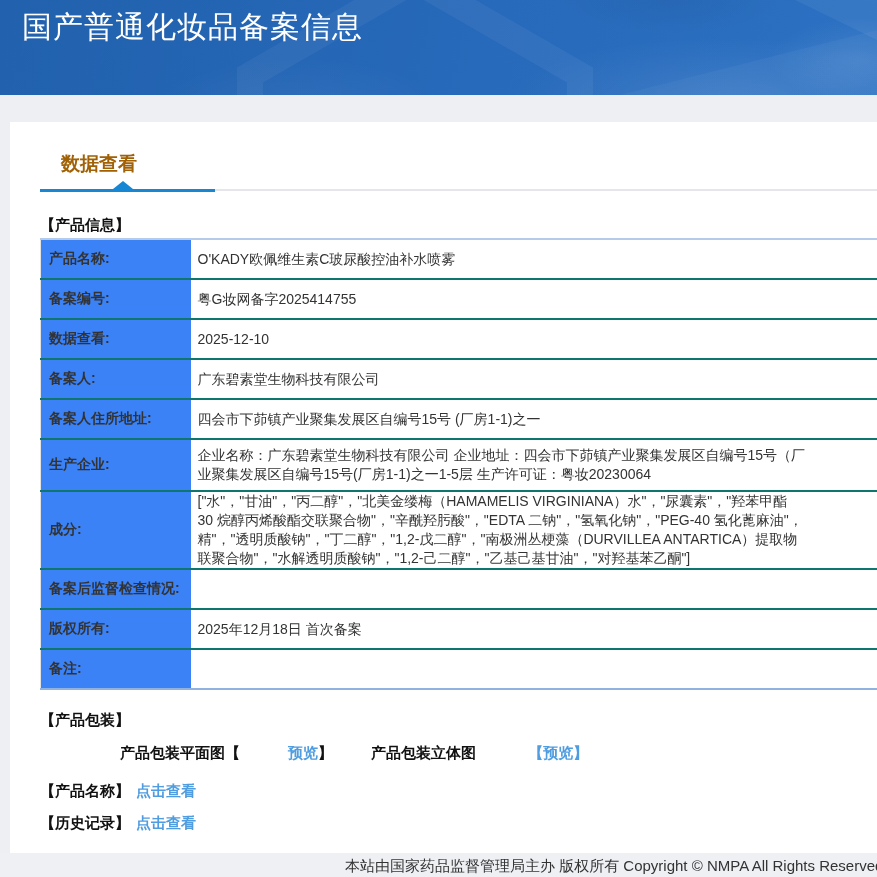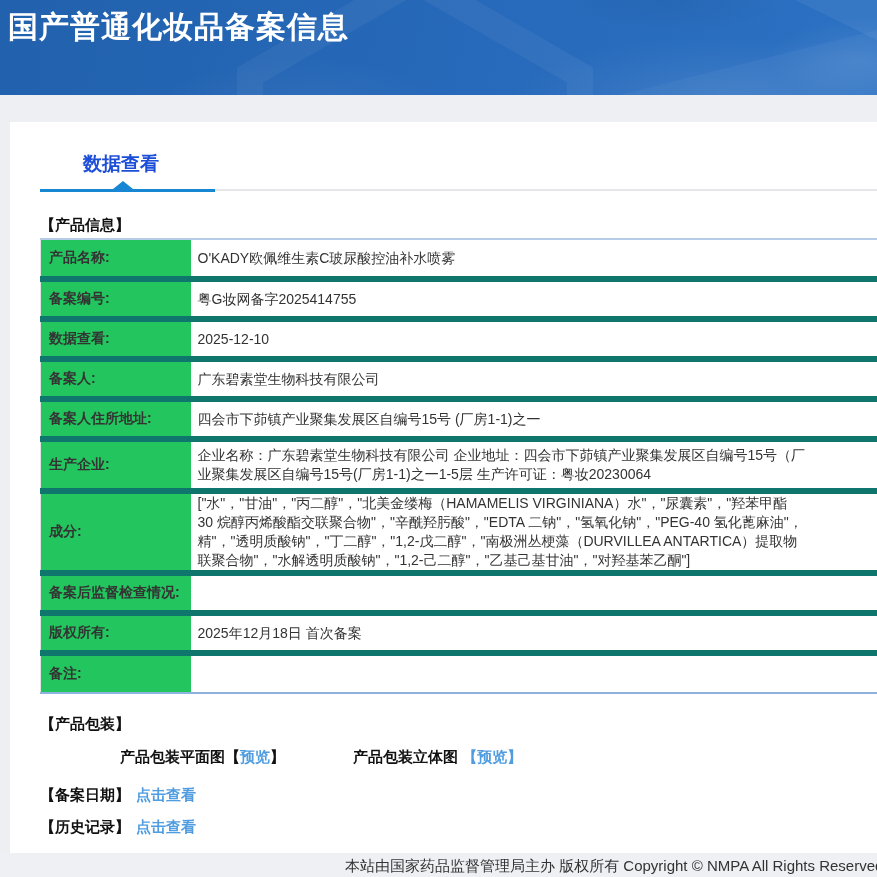--- a/index.html
+++ b/index.html
@@ -18,37 +18,37 @@
     background:
       radial-gradient(ellipse 320px 90px at 730px 100px, rgba(255,255,255,0.10), transparent 70%),
       radial-gradient(ellipse 130px 60px at 860px 60px, rgba(255,255,255,0.10), transparent 70%),
       radial-gradient(ellipse 220px 90px at 300px 120px, rgba(255,255,255,0.06), transparent 70%),
       radial-gradient(ellipse 160px 50px at 670px 0px, rgba(0,0,0,0.05), transparent 70%),
       linear-gradient(103deg, #2161ad 0%, #2769ba 40%, #2f77ca 100%);
     overflow: hidden;
   }
   .banner svg.shapes { position: absolute; top: 0; left: 0; }
   .banner-title {
-    position: absolute; left: 8px; top: 7px;
-    color: #ffffff; font-size: 30px; font-weight: bold; letter-spacing: 1px;
+    position: absolute; left: 22px; top: 7px;
+    color: #ffffff; font-size: 30px; font-weight: normal; letter-spacing: 1px;
     white-space: nowrap;
   }
 
   
   .card {
     position: absolute; top: 122px; left: 10px;
     width: 1090px; height: 731px;
     background: #ffffff;
   }
   .card-inner { padding: 31px 0 0 30px; }
 
   
   .tab-label {
-    display: inline-block; margin-left: 43px;
-    color: #1d4ed8; font-size: 19px; font-weight: bold;
+    display: inline-block; margin-left: 21px;
+    color: #a16207; font-size: 19px; font-weight: bold;
     line-height: 22px; cursor: pointer;
   }
   .tab-underline {
     position: relative; margin-top: 14px; height: 3px; width: 1050px;
   }
   .tab-underline .gray {
     position: absolute; left: 175px; right: 0; top: 0; height: 2px; background: #e4e6e9;
   }
   .tab-underline .blue {
     position: absolute; left: 0; top: 0; width: 175px; height: 3px; background: #1787d3;
@@ -69,39 +69,39 @@
   
   table.info {
     margin-top: 5px;
     width: 1010px;
     border-collapse: collapse;
     border-top: 2px solid #b5cbe8;
     border-bottom: 2px solid #8fb3de;
     border-left: 1px solid #e3e3e3;
   }
   table.info td {
-    border-top: 6px solid #0f766e;
+    border-top: 2px solid #0f766e;
     font-size: 14px; color: #333; vertical-align: middle;
   }
   table.info tr:first-child td { border-top: none; }
   td.lbl {
-    width: 150px; background: #22c55e; font-weight: bold;
+    width: 150px; background: #3b82f6; font-weight: bold;
     padding-left: 8px;
   }
   td.val { padding-left: 7px; }
   tr.h40 td { height: 40px; }
   tr.h52 td { height: 52px; }
   tr.h77 td { height: 77px; }
   .vline { white-space: nowrap; line-height: 19px; }
 
   
   .pack-title { margin-top: 21px; font-size: 15px; font-weight: bold; color: #111; }
   .pack-row { margin-top: 14px; padding-left: 80px; font-size: 15px; font-weight: bold; color: #111; white-space: nowrap; }
-  .pack-item2 { margin-left: 68px; }
-  .blue-link { color: #4f9de0; cursor: pointer; text-decoration: none; font-weight: bold; }
+  .pack-item2 { margin-left: 38px; }
+  .blue-link { color: #4f9de0; cursor: pointer; text-decoration: none; font-weight: bold; margin-left: 48px; }
   .bracket { color: #111; }
   .std-row { margin-top: 19px; font-size: 15px; font-weight: bold; color: #111; }
   .std-row .blue-link { margin-left: 6px; font-size: 15px; }
   .eff-row { margin-top: 13px; font-size: 15px; font-weight: bold; color: #111; }
   .eff-row .blue-link { margin-left: 6px; font-size: 15px; }
 
   
   .footer {
     position: absolute; bottom: 0; left: 0;
     width: 877px; height: 24px; background: #eef0f4;
@@ -203,21 +203,21 @@
       </table>
 
     <div class="pack-title">【产品包装】</div>
 
     <div class="pack-row">
       <span>产品包装平面图</span><span class="bracket">【</span><span class="blue-link">预览</span><span class="bracket">】</span><span class="pack-item2">产品包装立体图</span>
       <span class="blue-link">【预览】</span>
     </div>
 
     <div class="std-row">
-      <span>【备案日期】</span><span class="blue-link">点击查看</span>
+      <span>【产品名称】</span><span class="blue-link">点击查看</span>
     </div>
 
     <div class="eff-row">
       <span>【历史记录】</span><span class="blue-link">点击查看</span>
     </div>
 
   </div>
 </div>
 
 <div class="footer">

